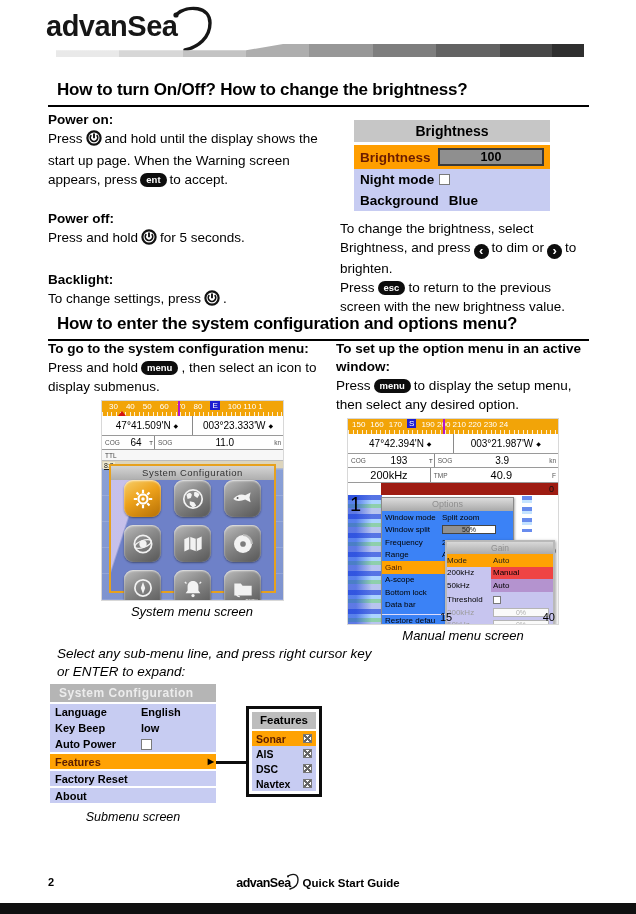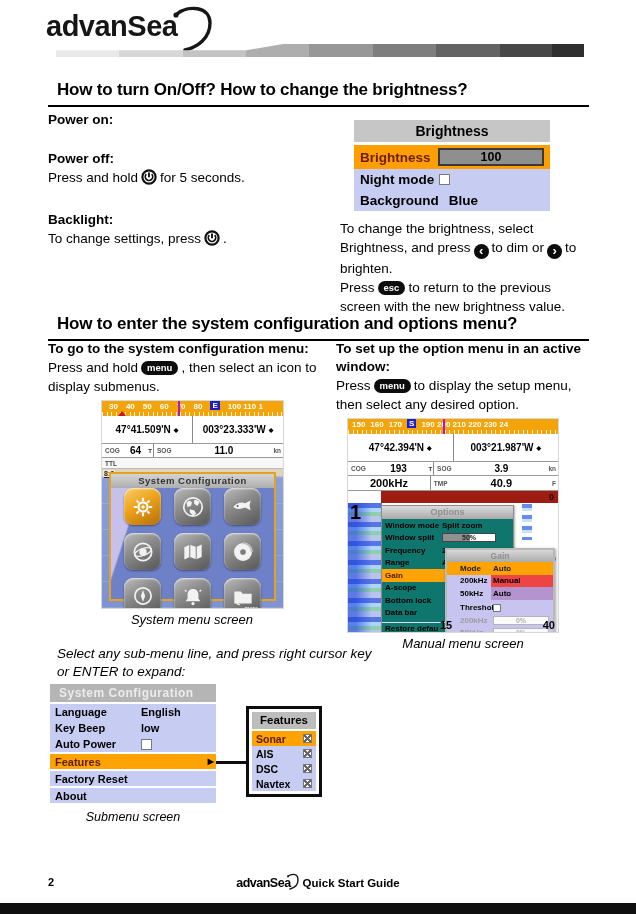--- a/index.html
+++ b/index.html
@@ -46,33 +46,33 @@
   .cb { display:inline-block; width:11px; height:11px; background:#fff; border:1px solid #7a7a7a; margin-left:5px; }
   .bgval { margin-left:10px; }
 
   
   .s2 { position:absolute; left:48px; top:340px; width:542px; display:flex; }
   .s2-col1 { width:288px; } .s2-col2 { flex:1; }
   .col-title { font-size:13.5px; font-weight:bold; line-height:18px; }
   .col-body { font-size:13.5px; line-height:19px; }
 
   
-  .dev { position:relative; font-weight:bold; margin-top:5px; box-shadow:0 0 0 1px #d8d8d8; }
+  .dev { position:relative; font-weight:normal; margin-top:5px; box-shadow:0 0 0 1px #d8d8d8; }
   .sys-dev { width:181px; margin-left:54px; }
   .opt-dev { width:210px; margin-left:12px; }
   .ribbon { position:relative; height:15px; background-color:#f2a408;
     background-image:repeating-linear-gradient(90deg, rgba(255,255,255,.85) 0 1px, transparent 1px 4.6px);
     background-size:100% 4px; background-position:0 100%; background-repeat:no-repeat;
     display:flex; align-items:flex-start; color:#fff; font-size:8px; padding:1px 3px 0 7px; gap:8px; }
   .ribbon.tight { gap:5px; padding-left:4px; }
   .rb-box { background:#1d1dd0; color:#fff; padding:0 2px; margin-top:-1px; }
   .rb-cursor { position:absolute; top:0; bottom:0; width:2px; background:#b516c8; }
   .rb-tri { position:absolute; bottom:0; width:0; height:0; border-left:4px solid transparent;
     border-right:4px solid transparent; border-bottom:5px solid #d41313; }
-  .coords { display:flex; height:28px; background:#fff; font-size:10px; align-items:stretch; border-bottom:1px solid #9a9a9a; }
+  .coords { display:flex; height:20px; background:#fff; font-size:10px; align-items:stretch; border-bottom:1px solid #9a9a9a; }
   .coord-cell { flex:1; display:flex; align-items:center; justify-content:center; gap:3px; }
   .coord-cell:first-child { border-right:1px solid #8a8a8a; }
   .diamond { font-size:6px; }
   .datarow { display:flex; height:14px; background:#fff; font-size:10px; border-bottom:1px solid #9a9a9a; }
   .dr-cell { flex:1; display:flex; align-items:center; }
   .dr-cell + .dr-cell { border-left:1px solid #8a8a8a;gap:40px; }
   .dr-label { font-size:6.5px; color:#555; margin:0 3px; }
   .dr-val { flex:1; text-align:center; }
   .dr-unit { font-size:6.5px; color:#555; margin-right:2px; }
   .supt { font-size:6px; color:#333; margin-right:1px; }
@@ -114,35 +114,35 @@
     background:linear-gradient(90deg, rgba(20,60,220,.55) 0 8px, rgba(20,60,220,0) 70%),
       repeating-linear-gradient(180deg, rgba(30,70,220,.75) 0 5px, rgba(90,170,255,.5) 5px 9px,
         rgba(30,160,90,.5) 9px 13px, rgba(20,60,200,.3) 13px 19px); }
   .sonar-blob { position:absolute; left:44px; bottom:0; width:60px; height:44px;
     background:radial-gradient(ellipse 45% 55% at 45% 88%, rgba(200,30,20,.9), rgba(200,30,20,0) 70%),
       radial-gradient(ellipse 60% 80% at 50% 92%, rgba(40,160,50,.9), rgba(40,160,50,0) 75%),
       radial-gradient(ellipse 75% 100% at 55% 100%, rgba(120,210,240,.6), transparent 80%); }
   .sonar-right { position:absolute; right:26px; top:13px; width:10px; height:36px;
     background:repeating-linear-gradient(180deg, rgba(40,90,230,.7) 0 4px, rgba(140,200,255,.5) 4px 7px, transparent 7px 11px); }
   .opt-dialog { position:absolute; left:33px; top:14px; width:133px; z-index:2; border:1px solid #8a8a8a;
-    background:#0f766e; box-shadow:1px 1px 2px rgba(0,0,0,.3); }
+    background:#3b82f6; box-shadow:1px 1px 2px rgba(0,0,0,.3); }
   .opt-title { height:13px; background:linear-gradient(#dcdcdc,#a9a9a9); color:#8f8f8f; font-size:9px;
     text-align:center; line-height:13px; }
   .orow { display:flex; align-items:center; height:12.5px; font-size:8px; padding-left:3px; }
   .olabel { width:57px; }
   .orow-gain { background:#ffa203; color:#4a1a00; }
   .orow-restore { margin-top:3px; border-top:1px solid #dedcfb; }
   .mini-progress { width:54px; height:9px; border:1px solid #444;
     background:linear-gradient(90deg,#909090 0 52%,#fff 52%); font-size:7px; line-height:8px; text-align:center; color:#222; }
   .gain-popup { position:absolute; left:97px; top:57px; width:110px; z-index:3; background:#c7c5ef;
     border:2px solid #b9b9b9; box-shadow:1px 1px 3px rgba(0,0,0,.35); }
   .gain-title { height:12px; background:linear-gradient(#d8d8d8,#ababab); color:#8f8f8f; font-size:8.5px;
     text-align:center; line-height:12px; }
   .grow { display:flex; height:12.5px; font-size:8px; align-items:stretch; }
-  .glabel { width:44px; padding-left:13px; display:flex; align-items:center; }
+  .glabel { width:44px; padding-left:0; display:flex; align-items:center; }
   .gval { flex:1; display:flex; align-items:center; padding-left:2px; }
   .grow-mode { background:#ffa203; color:#1d1d1d; }
   .grow-200 .gval { background:#ef4444; }
   .grow-50 .gval { background:#b493cf; }
   .grow-th { margin-top:2px; align-items:center; }
   .grow-th .cb { width:8px; height:8px; margin-left:2px; }
   .grow-dis { color:#9d9d9d; align-items:center; }
   .dis-box { width:56px; height:9px; border:1px solid #b5b5b5; background:#fafafa; color:#b0b0b0;
     font-size:7px; text-align:center; line-height:8px; margin-left:2px; }
 
@@ -194,20 +194,25 @@
       </svg>
     </span>
   </div>
   <div class="grad-bar"></div>
 
   <div class="heading" id="h1">How to turn On/Off? How to change the brightness?</div>
 
   <div class="s1">
     <div class="s1-left">
       <p class="pt">Power on:</p>
+      <p><span>Press</span><span class="picon"><svg width="16" height="16" viewBox="0 0 16 16">
+              <circle cx="8" cy="8" r="6.6" fill="none" stroke="#111" stroke-width="2.2"></circle>
+              <path d="M8 3.6v4.6" stroke="#111" stroke-width="1.9"></path>
+              <path d="M5.3 5.2a3.7 3.7 0 1 0 5.4 0" fill="none" stroke="#111" stroke-width="1.7"></path>
+            </svg></span><span>and hold until the display shows the start up page. When the Warning screen appears, press</span><span class="pill">ent</span><span>to accept.</span></p>
       <p class="pt mt20">Power off:</p>
       <p><span>Press and hold</span><span class="picon"><svg width="16" height="16" viewBox="0 0 16 16">
               <circle cx="8" cy="8" r="6.6" fill="none" stroke="#111" stroke-width="2.2"></circle>
               <path d="M8 3.6v4.6" stroke="#111" stroke-width="1.9"></path>
               <path d="M5.3 5.2a3.7 3.7 0 1 0 5.4 0" fill="none" stroke="#111" stroke-width="1.7"></path>
             </svg></span><span>for 5 seconds.</span></p>
       <p class="pt mt18">Backlight:</p>
       <p><span>To change settings, press</span><span class="picon"><svg width="16" height="16" viewBox="0 0 16 16">
               <circle cx="8" cy="8" r="6.6" fill="none" stroke="#111" stroke-width="2.2"></circle>
               <path d="M8 3.6v4.6" stroke="#111" stroke-width="1.9"></path>

